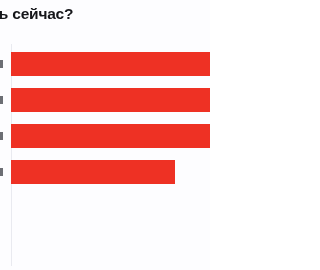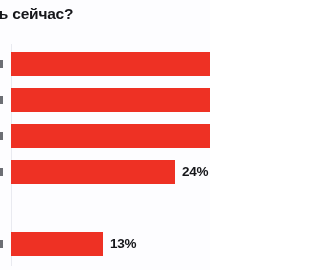--- a/index.html
+++ b/index.html
@@ -105,24 +105,18 @@
 
     <div class="bar-row" style="top:84px">
       <div class="cat-stub"></div>
       <div class="bar" style="width:199px"></div>
       <div class="bar-value" style="left:215px"></div>
     </div>
 
     <div class="bar-row" style="top:120px">
       <div class="cat-stub"></div>
       <div class="bar" style="width:164px"></div>
-      <div class="bar-value" style="left:182px">24%</div>
     </div>
 
 
-    <div class="bar-row" style="top:192px">
-      <div class="cat-stub"></div>
-      <div class="bar" style="width:92px"></div>
-      <div class="bar-value" style="left:110px">13%</div>
-    </div>
 
   </div>
 </div>
 
 </body></html>

